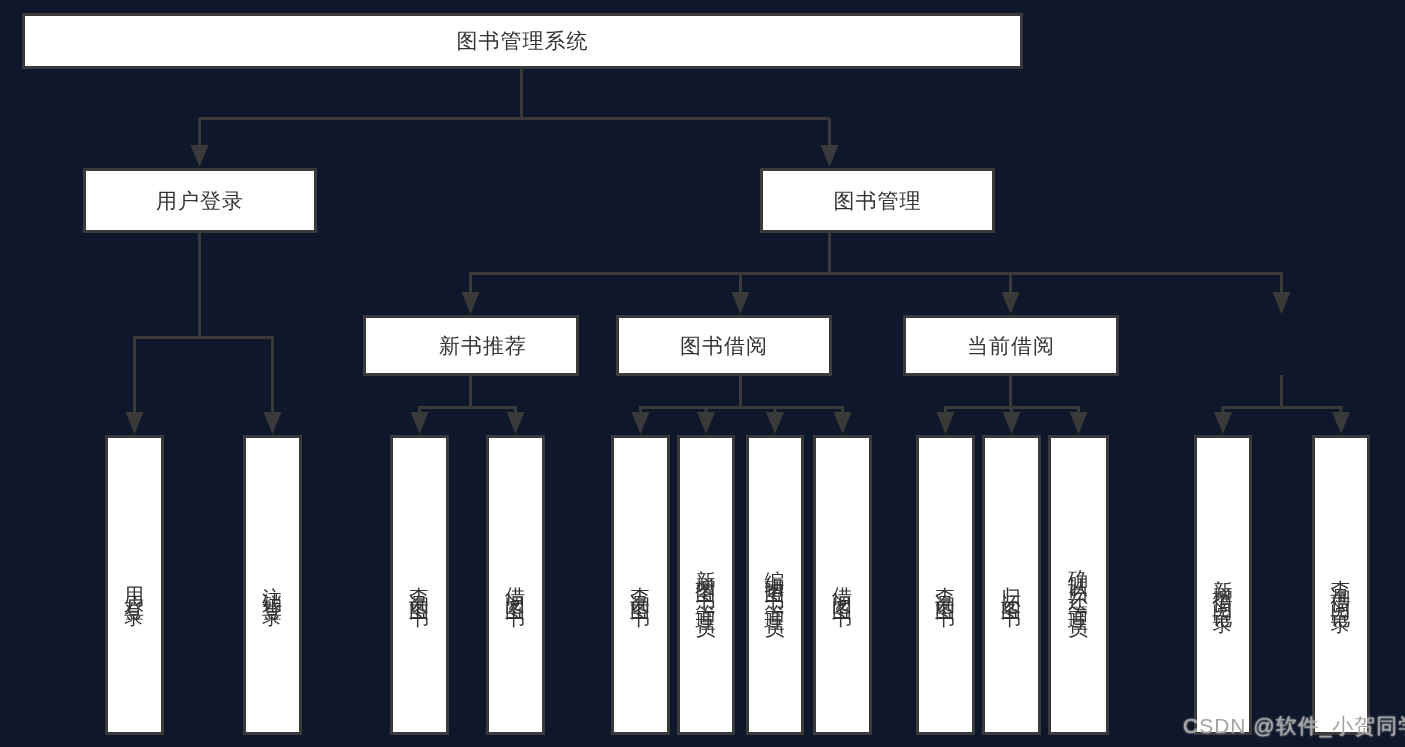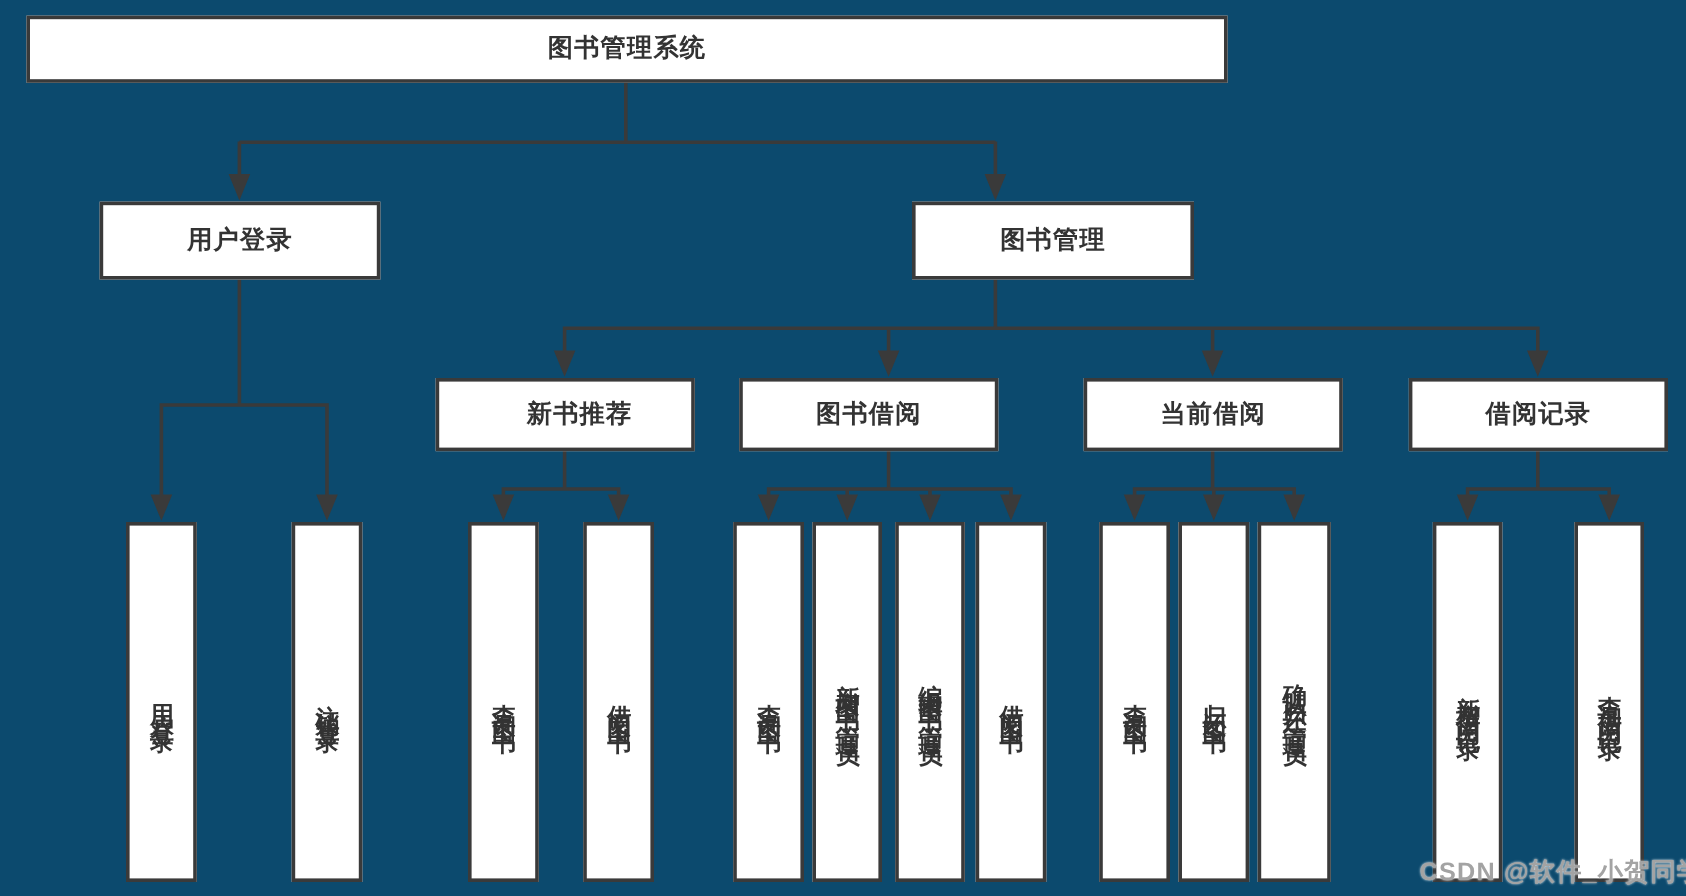--- a/index.html
+++ b/index.html
@@ -1,22 +1,21 @@
 <!DOCTYPE html>
 <html><head>
 <meta charset="utf-8">
 <style>
   html,body{margin:0;padding:0;background:#ffffff;}
   #canvas{
     position:relative;
     width:1405px;height:747px;
-    background:#0c4a6e;
+    background:#0f172a;
     font-family:"Liberation Sans","DejaVu Sans",sans-serif;
     overflow:hidden;
-    font-weight:bold;
   }
   #connectors{position:absolute;left:0;top:0;width:1405px;height:747px;}
   .box{
     position:absolute;
     box-sizing:border-box;
     border:3px solid #3a3a3a;
     background:#ffffff;
     color:#333333;
     display:flex;
     align-items:center;
@@ -93,21 +92,20 @@
   </svg>
 
   <div class="box" style="left:22px;top:13px;width:1001px;height:56px;">图书管理系统</div>
 
   <div class="box" style="left:83px;top:168px;width:234px;height:65px;">用户登录</div>
   <div class="box" style="left:712px;top:168px;width:235px;height:65px;margin-left:48px;">图书管理</div>
 
   <div class="box" style="left:363px;top:315px;width:216px;height:61px;padding-left:24px;">新书推荐</div>
   <div class="box" style="left:616px;top:315px;width:216px;height:61px;">图书借阅</div>
   <div class="box" style="left:903px;top:315px;width:216px;height:61px;">当前借阅</div>
-  <div class="box" style="left:1174px;top:315px;width:216px;height:61px;">借阅记录</div>
 
   <div class="box leaf" style="left:105px;top:435px;width:59px;height:300px;">用户登录</div>
   <div class="box leaf" style="left:243px;top:435px;width:59px;height:300px;">注销登录</div>
 
   <div class="box leaf" style="left:390px;top:435px;width:59px;height:300px;">查询图书</div>
   <div class="box leaf" style="left:486px;top:435px;width:59px;height:300px;">借阅图书</div>
 
   <div class="box leaf" style="left:611px;top:435px;width:59px;height:300px;">查询图书</div>
   <div class="box leaf" style="left:677px;top:435px;width:58px;height:300px;">新增图书（管理员）</div>
   <div class="box leaf" style="left:746px;top:435px;width:58px;height:300px;">编辑图书（管理员）</div>

